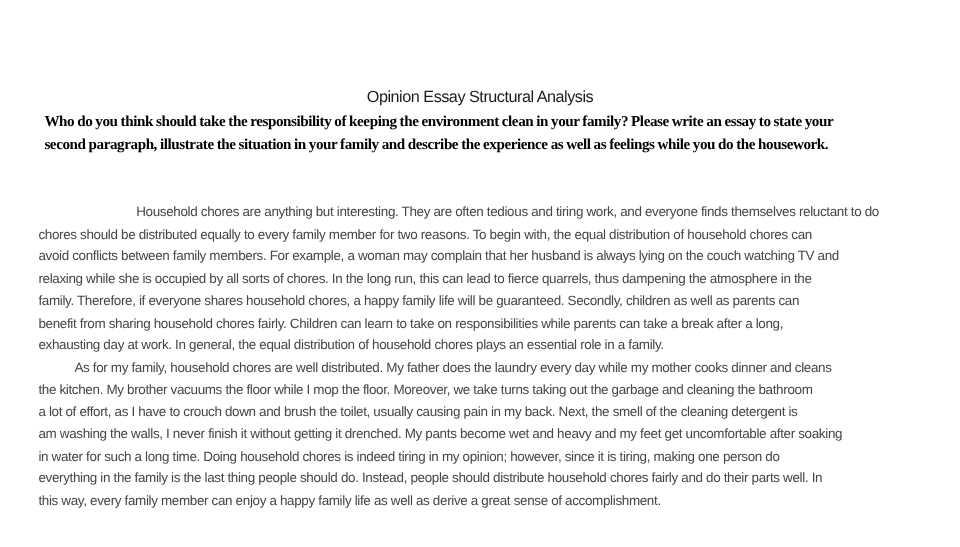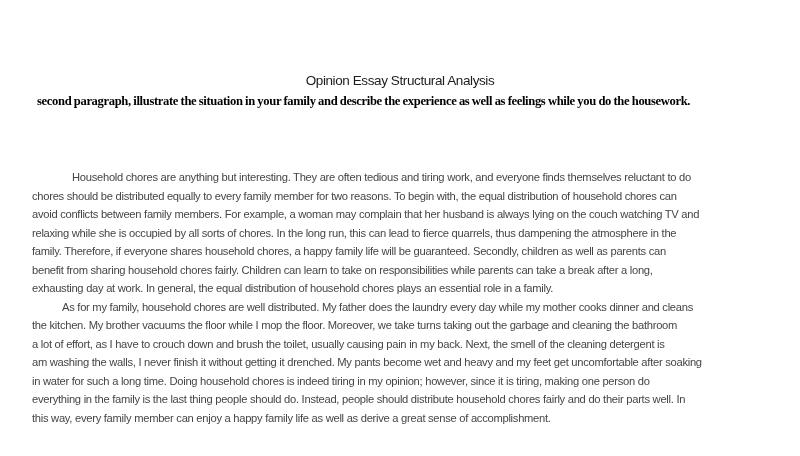--- a/index.html
+++ b/index.html
@@ -50,30 +50,31 @@
     right: 26px;
     font-family: "Liberation Sans", sans-serif;
     font-size: 11.2px;
     line-height: 18.5px;
     letter-spacing: -0.28px;
     color: #454545;
   }
   .line {
     white-space: nowrap;
   }
-  .para.p1 .line:first-child { text-indent: 40px; }
+  .para.p1 .line:first-child { text-indent: 40px; text-align: center; }
   .para.p2 .line:first-child { text-indent: 30px; }
 </style>
 </head>
 <body>
 
 <div class="page">
   <h1 class="title">Opinion Essay Structural Analysis</h1>
 
   <div class="prompt">
+      <div class="line">Who do you think should take the responsibility of keeping the environment clean in your family? Please write an essay to state your</div>
       <div class="line">second paragraph, illustrate the situation in your family and describe the experience as well as feelings while you do the housework.</div>
     </div>
 
   <div class="essay-body">
     <div class="para p1">
         <div class="line">Household chores are anything but interesting. They are often tedious and tiring work, and everyone finds themselves reluctant to do</div>
         <div class="line">chores should be distributed equally to every family member for two reasons. To begin with, the equal distribution of household chores can</div>
         <div class="line">avoid conflicts between family members. For example, a woman may complain that her husband is always lying on the couch watching TV and</div>
         <div class="line">relaxing while she is occupied by all sorts of chores. In the long run, this can lead to fierce quarrels, thus dampening the atmosphere in the</div>
         <div class="line">family. Therefore, if everyone shares household chores, a happy family life will be guaranteed. Secondly, children as well as parents can</div>

